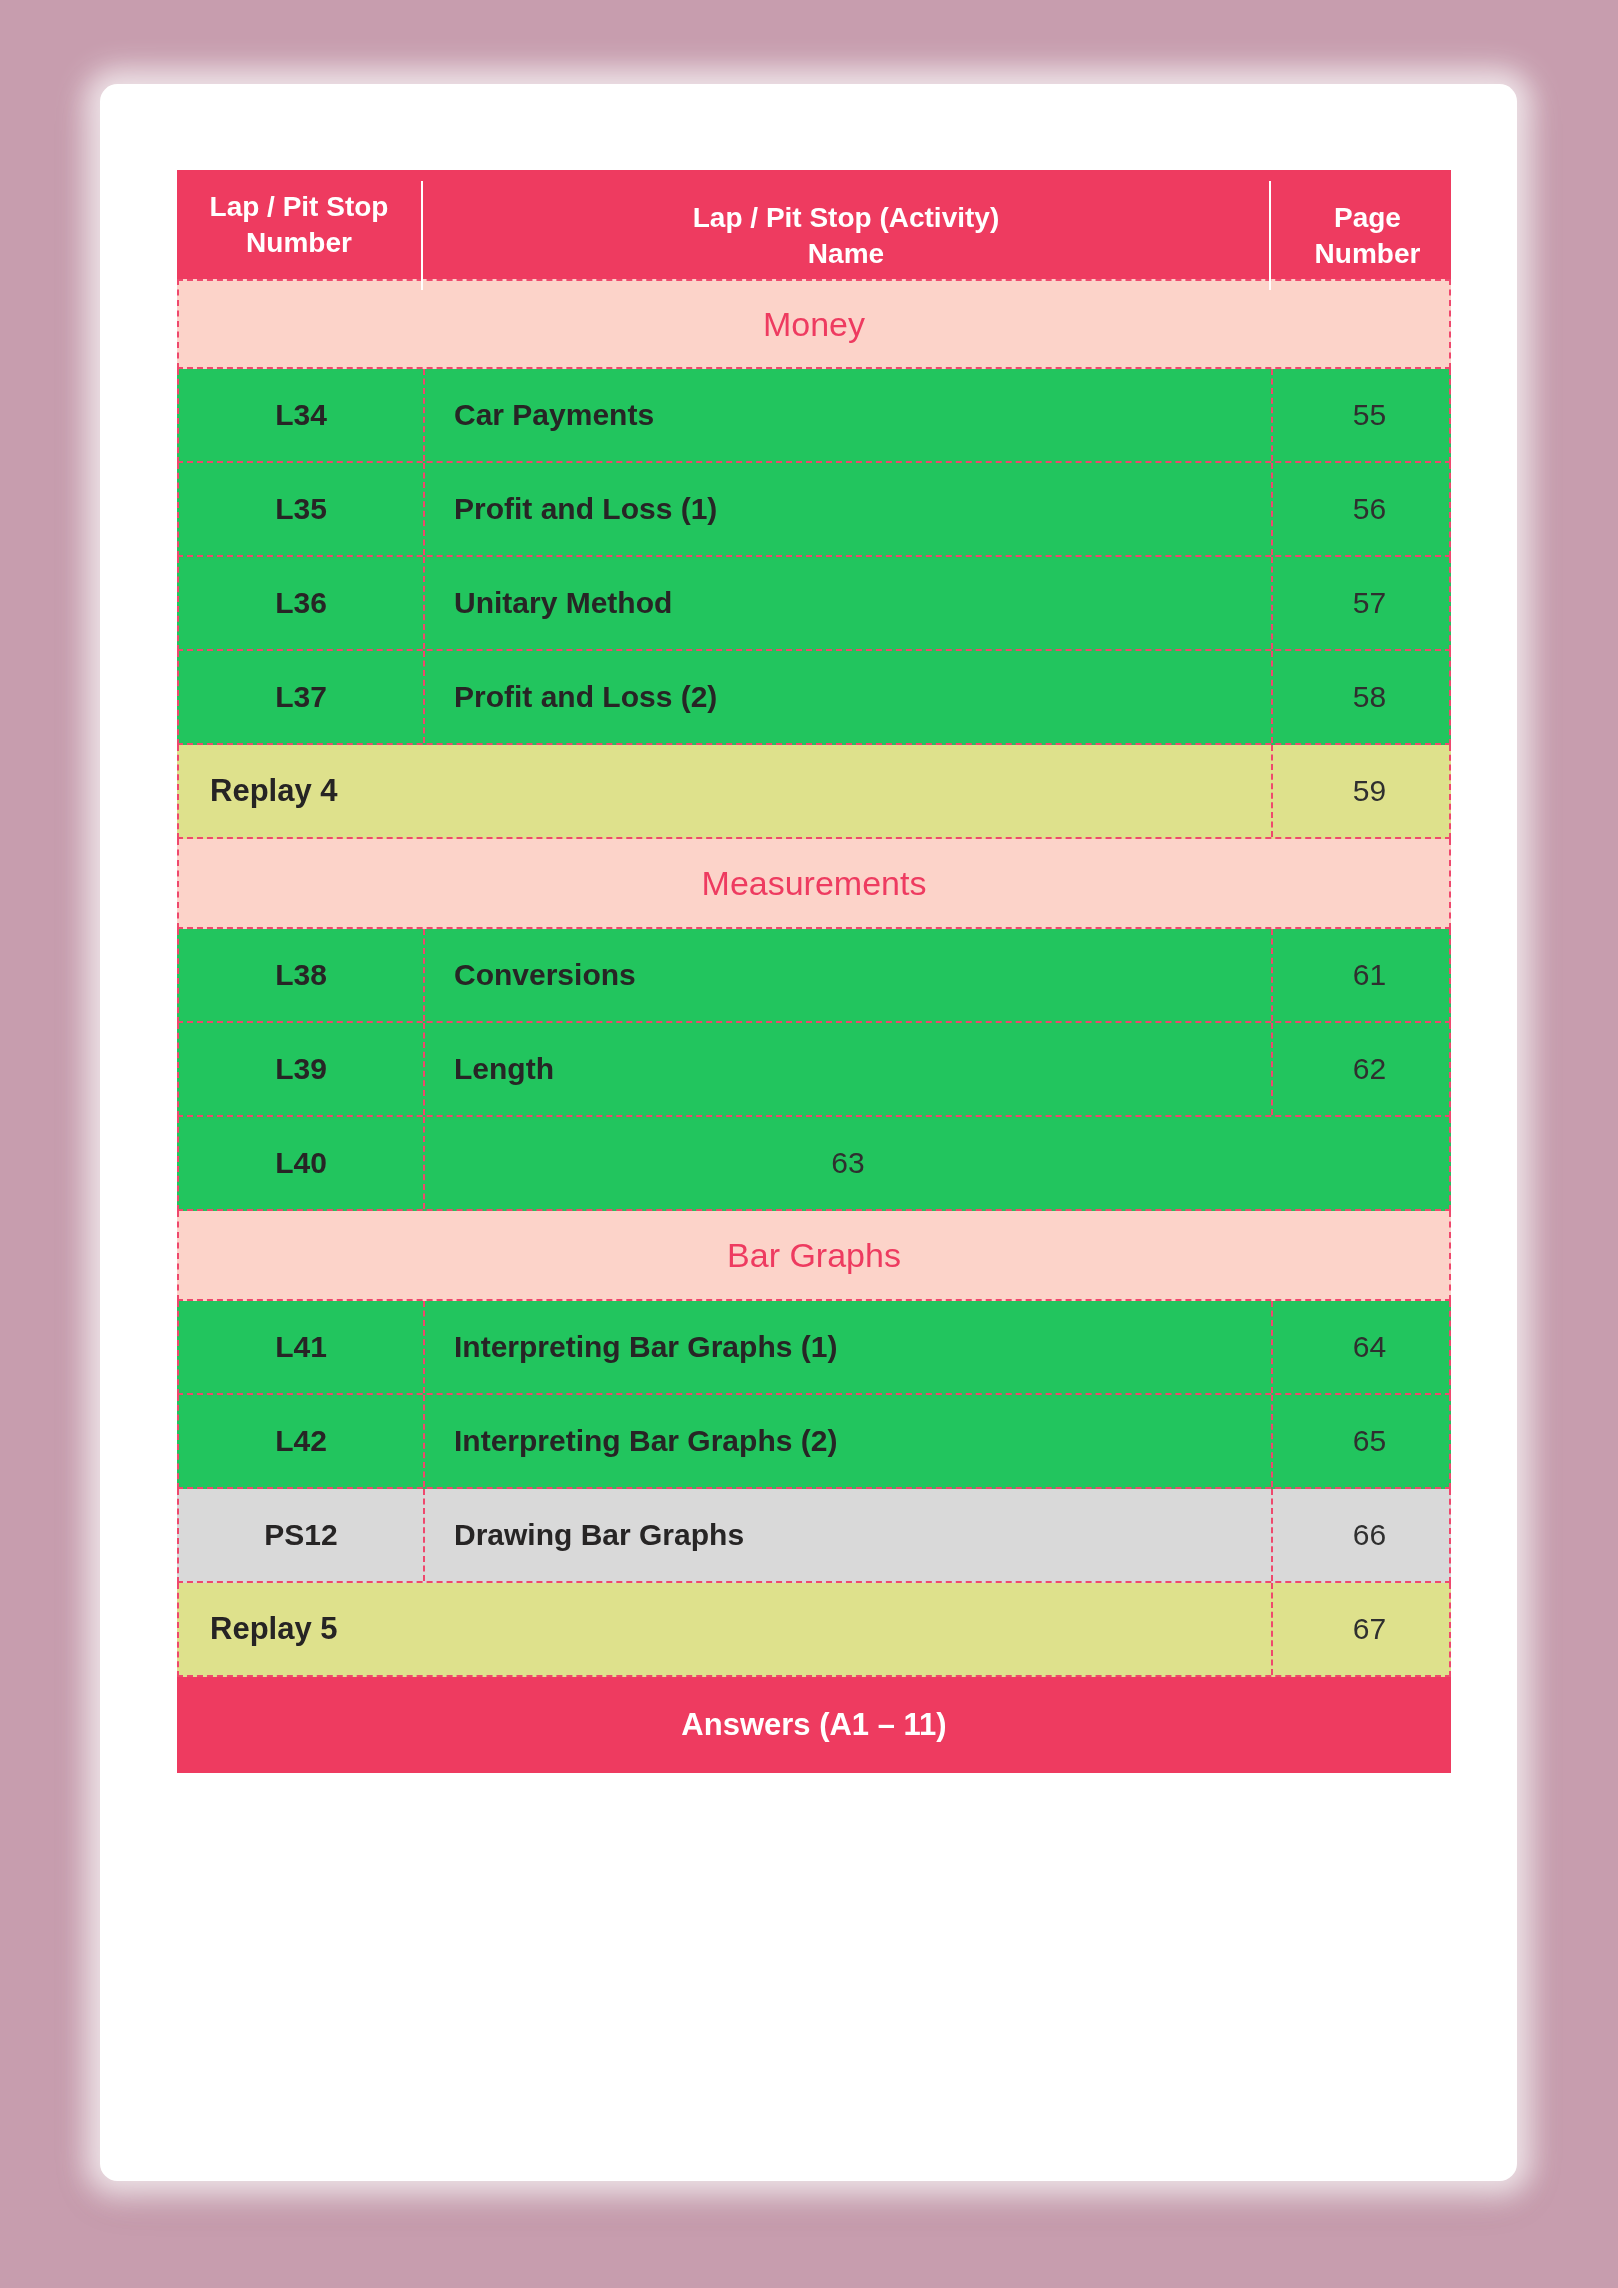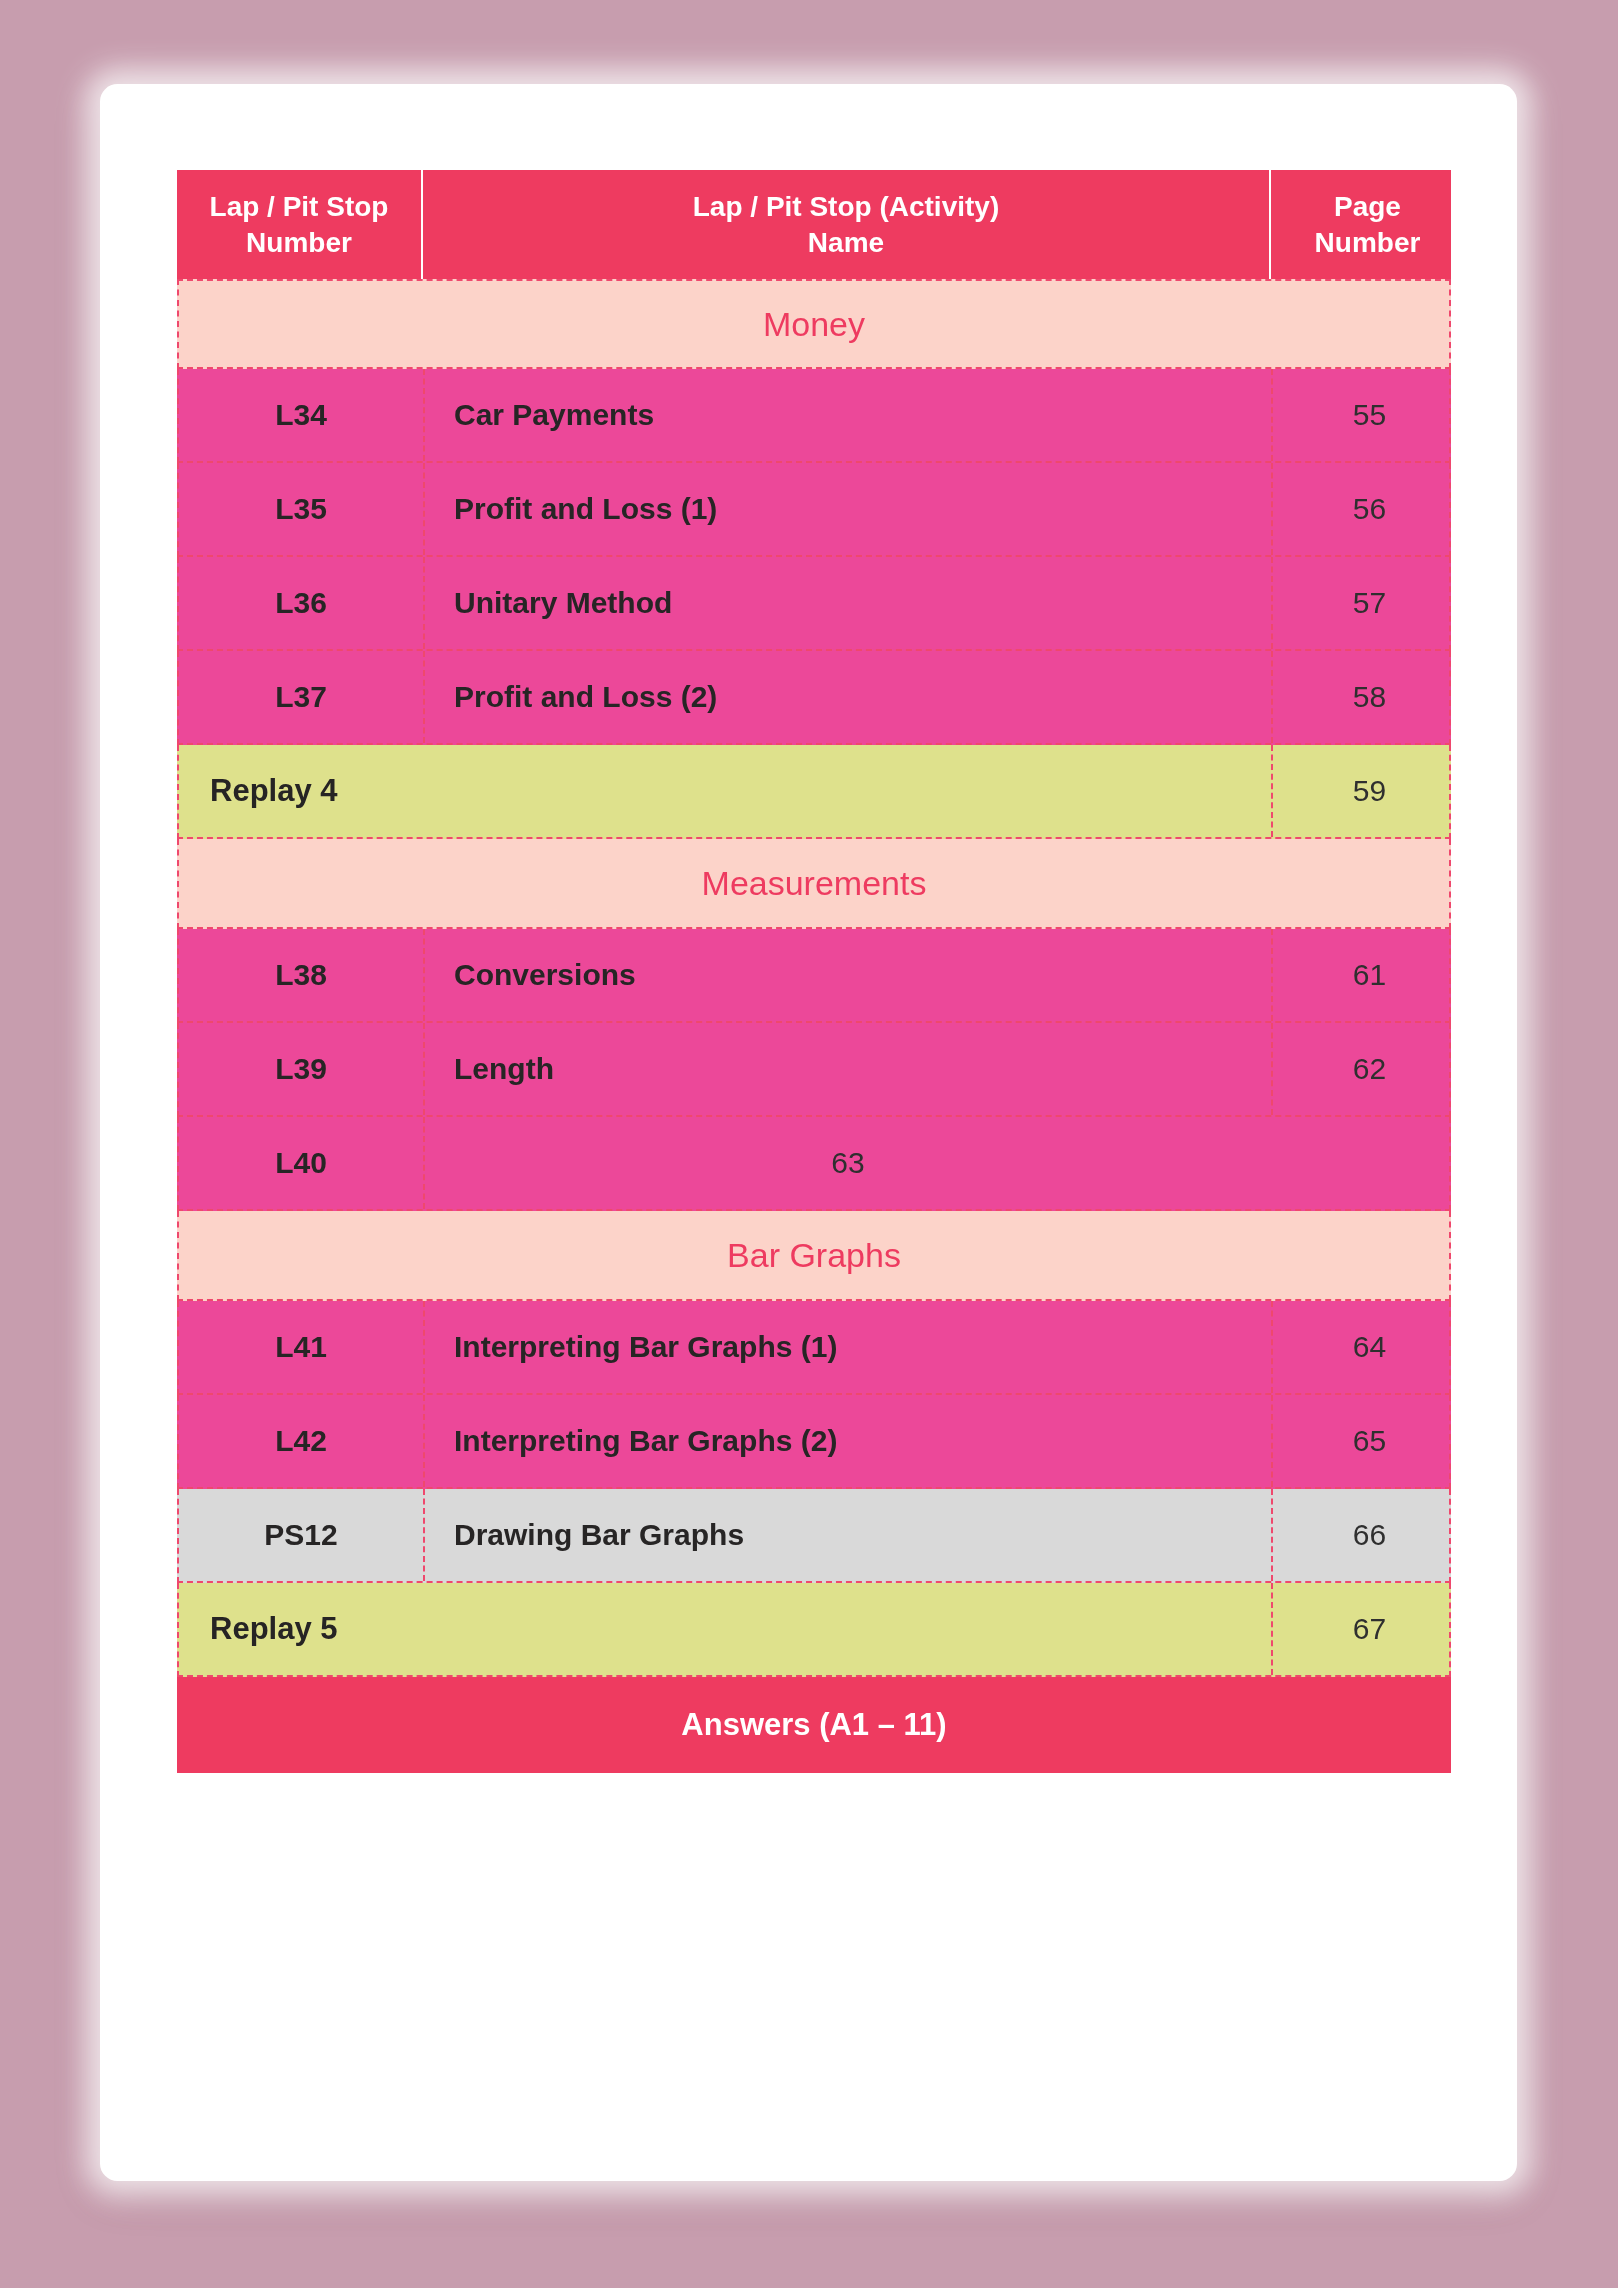--- a/index.html
+++ b/index.html
@@ -49,21 +49,21 @@
     display: flex;
     align-items: center;
     justify-content: center;
     text-align: center;
     font-weight: 700;
     font-size: 28px;
     line-height: 1.28;
     white-space: pre-line;
     height: 100%;
   }
-  .h-sep { border-left: 2.9px solid #ffffff; }
+  .h-sep { border-left: 2.9px solid #ffffff; margin-top: 11px; }
 
   
   .section-row {
     grid-template-columns: 1fr;
     height: 90px;
     background: #fcd3c9;
     border-left: 2.4px dashed #ef486d;
     border-right: 2.4px dashed #ef486d;
     border-bottom: 2.4px dashed #ef486d;
   }
@@ -74,21 +74,21 @@
     justify-content: center;
     font-weight: 400;
     font-size: 34px;
     color: #ee3b60;
   }
 
   
   .lesson-row {
     grid-template-columns: 244px 848px 195px;
     height: 94px;
-    background: #ec4899;
+    background: #22c55e;
     border-left: 2.4px dashed #ef486d;
     border-right: 2.4px dashed #ef486d;
     border-bottom: 2.4px dashed #ef486d;
   }
   .lesson-row.gray { background: #d9d9d9; }
   .cell {
     display: flex;
     align-items: center;
     height: 100%;
   }

